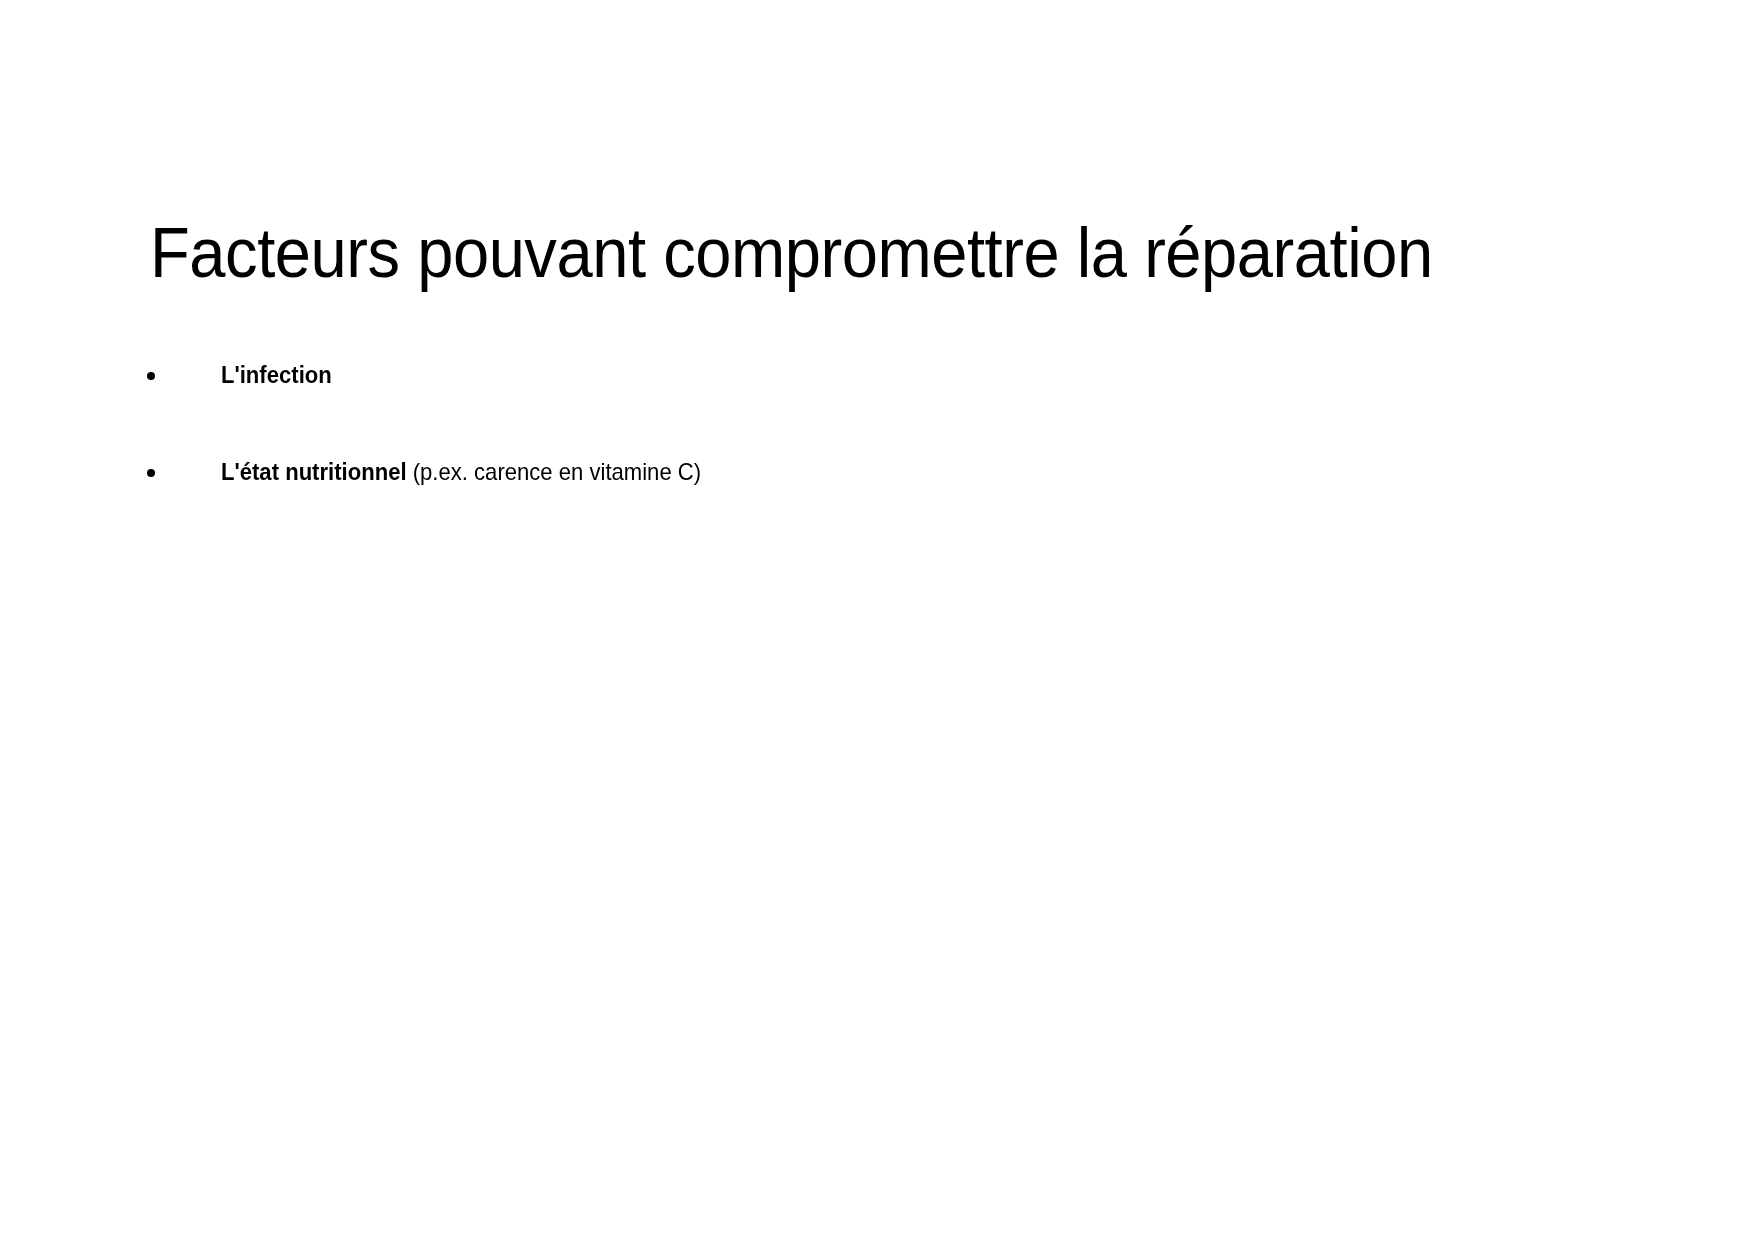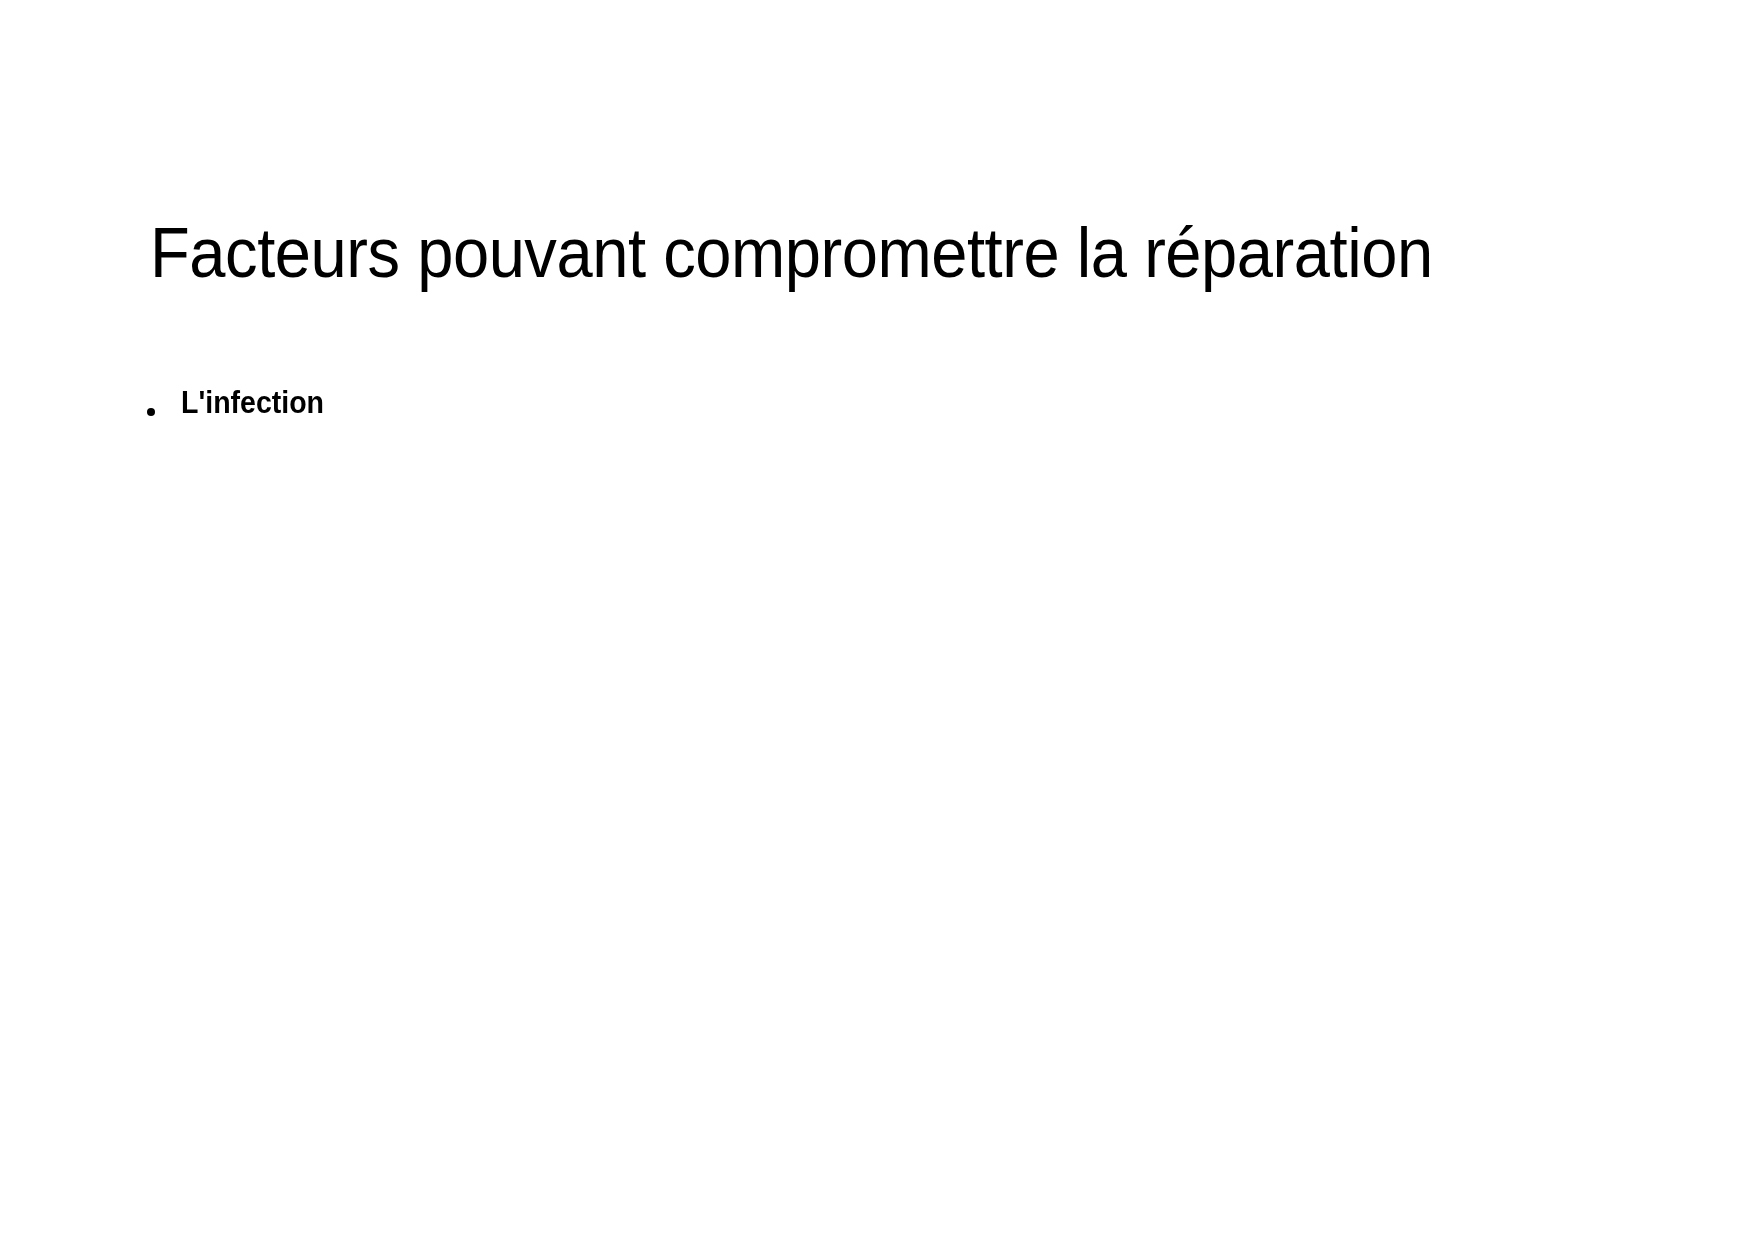--- a/index.html
+++ b/index.html
@@ -1,28 +1,32 @@
 <!DOCTYPE html>
 <html><head>
   <meta charset="utf-8">
   <style>
     html, body { margin: 0; padding: 0; background: #ffffff; }
     body { width: 1754px; height: 1241px; position: relative; overflow: hidden; font-family: "Liberation Sans", sans-serif; color: #000; }
     .slide { position: absolute; left: 0; top: 0; width: 1754px; height: 937px; background: #fff; }
     .title { position: absolute; left: 150px; top: 218px; font-size: 70px; font-weight: 300; letter-spacing: -0.5px; white-space: nowrap; line-height: 1; font-family: "Liberation Sans", sans-serif; transform: scaleX(0.93); transform-origin: left center; }
     .bullets { position: absolute; left: 147px; top: 355px; margin: 0; padding: 0; list-style: none; }
-    .bullet { position: relative; height: 96.5px; display: flex; align-items: center; font-size: 31px; line-height: 40px; white-space: nowrap; }
+    .bullet { position: relative; height: 96.5px; display: flex; align-items: flex-start; font-size: 24px; line-height: 40px; white-space: nowrap; gap: 40px; }
     .dot { width: 8px; height: 8px; background: #000; border-radius: 50%; margin-top: 17px; margin-right: 26px; flex: none; }
     .bold { font-weight: bold; }
     .text { transform: scaleX(0.92); transform-origin: left center; display: inline-block; }
   </style>
 </head>
 <body>
 
 <div class="slide">
   <div class="title">Facteurs pouvant compromettre la réparation</div>
   <ul class="bullets">
     <li class="bullet">
       <span class="dot"></span>
       <span class="text"><span class="bold">L'infection</span><span></span></span>
     </li>
+    <li class="bullet">
+      <span class="dot"></span>
+      <span class="text"><span class="bold">L'état nutritionnel</span><span> (p.ex. carence en vitamine C)</span></span>
+    </li>
   </ul>
 </div>
 
 </body></html>

